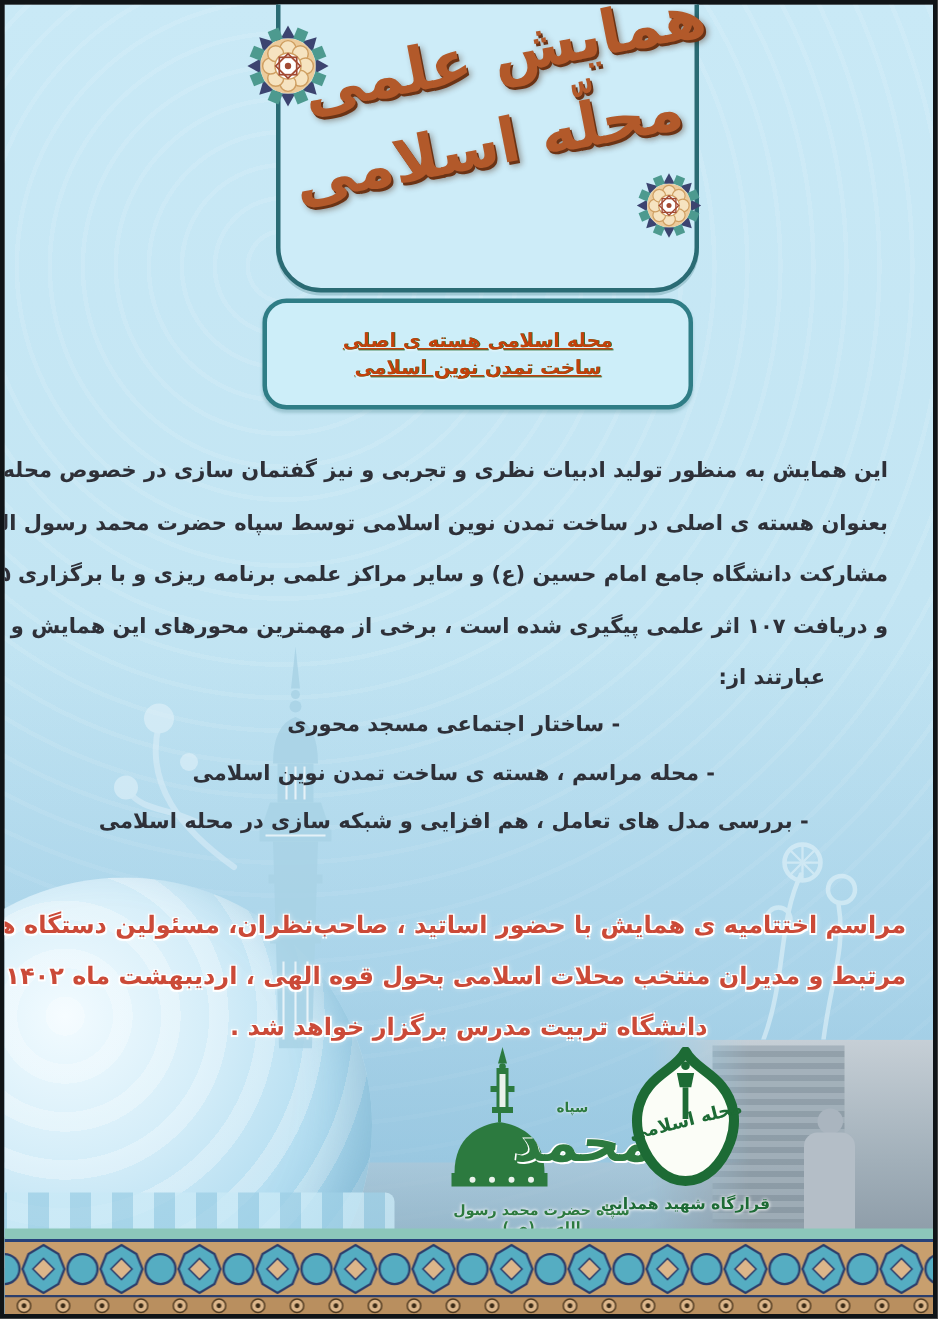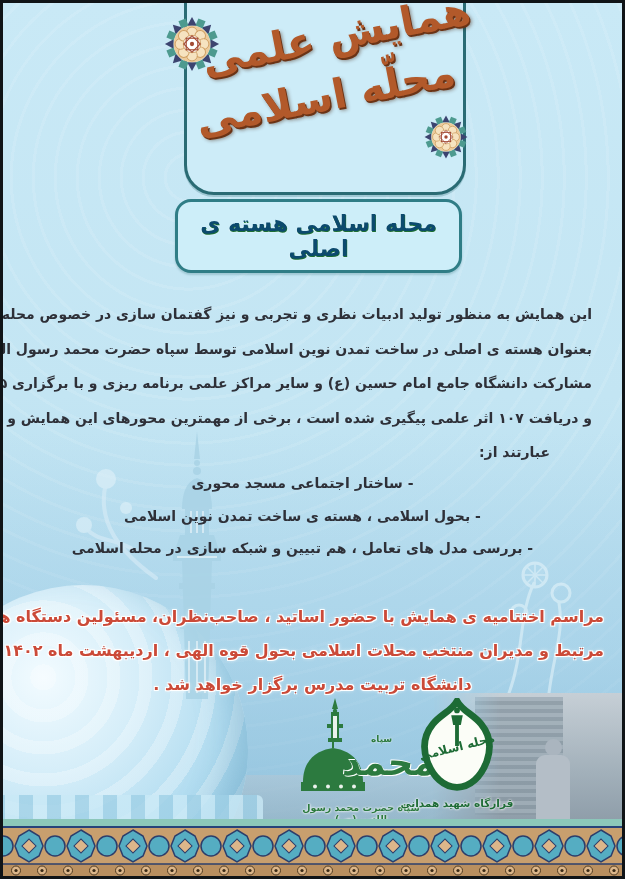--- a/index.html
+++ b/index.html
@@ -63,22 +63,23 @@
   .rosette-1 { left:160px; top:12px; }
   .rosette-2 { left:420px; top:111px; }
 
   .subtitle-card {
     position:absolute; left:172px; top:196px; width:287px; height:74px;
     box-sizing:border-box; background:#cdeef9; border:3px solid #2f7d86; border-radius:16px;
     display:flex; flex-direction:column; justify-content:center; gap:3px; text-align:center;
     box-shadow:0 2px 2px rgba(42,107,116,.25);
   }
   .subtitle-line {
-    color:#0c4a6e; font-size:22px; font-weight:bold; direction:rtl;
+    color:#c2410c; font-size:13px; font-weight:bold; direction:rtl;
     text-shadow:.5px .5px 0 #1c6e33, 0 1px 2px rgba(255,255,255,.7);
+    text-decoration:underline;
   }
 
   .body-text { position:absolute; right:30px; left:24px; top:294px; direction:rtl; color:#2e3038; }
   .body-line { line-height:34.5px; font-size:14px; font-weight:600; text-align:right; white-space:nowrap; }
   .body-line-indent { padding-right:42px; }
 
   .bullets { position:absolute; right:44px; left:24px; top:464px; direction:rtl; color:#2e3038; }
   .bullet-line { line-height:32.5px; font-size:14px; font-weight:600; text-align:center; white-space:nowrap; }
 
   .closing { position:absolute; left:18px; right:18px; top:597px; direction:rtl; text-align:center; color:#cb4a38; }
@@ -224,34 +225,35 @@
   </div>
   <svg class="rosette rosette-1" width="58" height="58" viewBox="-30 -30 60 60">
       <use href="#rosette"></use>
     </svg>
   <svg class="rosette rosette-2" width="46" height="46" viewBox="-30 -30 60 60">
       <use href="#rosette"></use>
     </svg>
 
   <div class="subtitle-card">
     <div class="subtitle-line">محله اسلامی هسته ی اصلی</div>
+    <div class="subtitle-line">ساخت تمدن نوین اسلامی</div>
   </div>
 
   <div class="body-text">
     <div class="body-line">این همایش به منظور تولید ادبیات نظری و تجربی و نیز گفتمان سازی در خصوص محله اسلامی</div>
     <div class="body-line">بعنوان هسته ی اصلی در ساخت تمدن نوین اسلامی توسط سپاه حضرت محمد رسول الله (ص) با</div>
     <div class="body-line">مشارکت دانشگاه جامع امام حسین (ع) و سایر مراکز علمی برنامه ریزی و با برگزاری ۵ نشست علمی</div>
     <div class="body-line">و دریافت ۱۰۷ اثر علمی پیگیری شده است ، برخی از مهمترین محورهای این همایش و نشست های آن</div>
     <div class="body-line body-line-indent">عبارتند از:</div>
   </div>
 
   <div class="bullets">
     <div class="bullet-line">- ساختار اجتماعی مسجد محوری</div>
-    <div class="bullet-line">- بحول اسلامی ، هسته ی ساخت تمدن نوین اسلامی</div>
-    <div class="bullet-line">- بررسی مدل های تعامل ، هم تبیین و شبکه سازی در محله اسلامی</div>
+    <div class="bullet-line">- محله مراسم ، هسته ی ساخت تمدن نوین اسلامی</div>
+    <div class="bullet-line">- بررسی مدل های تعامل ، هم افزایی و شبکه سازی در محله اسلامی</div>
   </div>
 
   <div class="closing">
     <div class="closing-line">مراسم اختتامیه ی همایش با حضور اساتید ، صاحب‌نظران، مسئولین دستگاه های</div>
     <div class="closing-line">مرتبط و مدیران منتخب محلات اسلامی بحول قوه الهی ، اردیبهشت ماه ۱۴۰۲ در</div>
     <div class="closing-line">دانشگاه تربیت مدرس برگزار خواهد شد .</div>
   </div>
 
   <div class="sepah-logo">
     <svg class="sepah-svg" width="80" height="108" viewBox="0 0 80 108">

